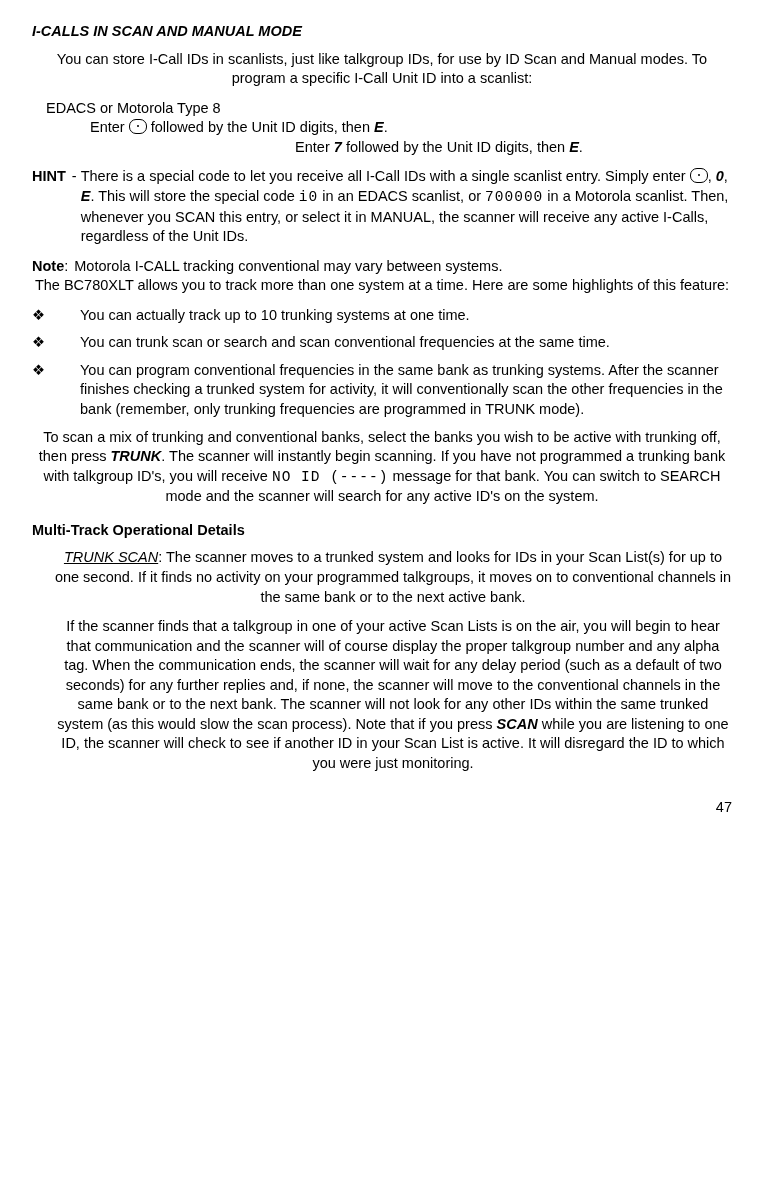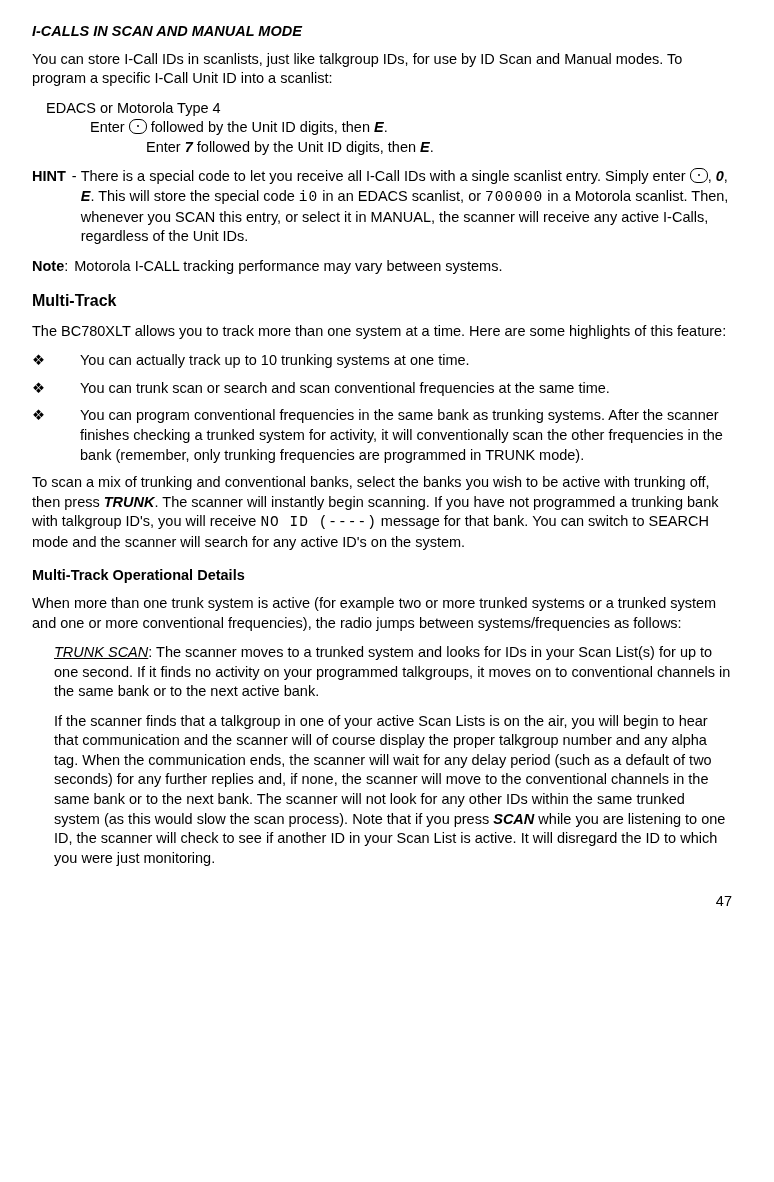--- a/index.html
+++ b/index.html
@@ -17,24 +17,24 @@
     padding: 22px 32px 18px 32px;
     box-sizing: border-box;
     position: relative;
     border-radius: 12px;
   }
   .italic-bold-hdr {
     font-style: italic;
     font-weight: bold;
     margin: 0 0 8px 0;
   }
-  p { margin: 0 0 10px 0; }
+  p { margin: 0 0 10px 0; text-align: center; }
   .indent-block { margin: 4px 0 10px 14px; }
   .indent2 { margin-left: 44px; }
-  .indent2b { margin-left: 100px; }
+  .indent2b { margin-left: 100px; text-align: center; }
   .hint-wrap { display: flex; margin: 6px 0 10px 0; }
   .hint-label { font-weight: bold; white-space: nowrap; }
   .hint-dash { margin: 0 4px 0 2px; }
   .hint-body { flex: 1; }
   .note-wrap { display: flex; margin: 6px 0 0 0; }
   .note-body { flex: 1; margin-left: 6px; }
   .section-hdr {
     font-size: 16px;
     font-weight: bold;
     margin: 14px 0 10px 0;
@@ -79,21 +79,21 @@
 </head>
 <body>
 
 <div class="page">
 
   <div class="italic-bold-hdr">I-CALLS IN SCAN AND MANUAL MODE</div>
 
   <p>You can store I-Call IDs in scanlists, just like talkgroup IDs, for use by ID Scan and Manual modes. To program a specific I-Call Unit ID into a scanlist:</p>
 
   <div class="indent-block">
-    <div>EDACS or Motorola Type 4</div>
+    <div>EDACS or Motorola Type 8</div>
     <div class="indent2">
       <span>Enter </span><span class="key-dot"></span><span> followed by the Unit ID digits, then </span><span class="bi">E</span><span>.</span>
     </div>
     <div class="indent2b">
       <span>Enter </span><span class="bi">7</span><span> followed by the Unit ID digits, then </span><span class="bi">E</span><span>.</span>
     </div>
   </div>
 
   <div class="hint-wrap">
     <div>
@@ -101,24 +101,23 @@
     </div>
     <div class="hint-body">
       <span>There is a special code to let you receive all I-Call IDs with a single scanlist entry. Simply enter </span><span class="key-dot"></span><span>, </span><span class="bi">0</span><span>, </span><span class="bi">E</span><span>. This will store the special code </span><span class="tt">i0</span><span> in an EDACS scanlist, or </span><span class="tt">700000</span><span> in a Motorola scanlist. Then, whenever you SCAN this entry, or select it in MANUAL, the scanner will receive any active I-Calls, regardless of the Unit IDs.</span>
     </div>
   </div>
 
   <div class="note-wrap">
     <div>
       <span class="b">Note</span><span>:</span>
     </div>
-    <div class="note-body">Motorola I-CALL tracking performance may vary between systems.</div>
+    <div class="note-body">Motorola I-CALL tracking conventional may vary between systems.</div>
   </div>
 
-  <div class="section-hdr">Multi-Track</div>
 
   <p>The BC780XLT allows you to track more than one system at a time. Here are some highlights of this feature:</p>
 
   <div class="bullet-row">
     <div class="bullet-sym">❖</div>
     <div class="bullet-txt">You can actually track up to 10 trunking systems at one time.</div>
   </div>
   <div class="bullet-row">
     <div class="bullet-sym">❖</div>
     <div class="bullet-txt">You can trunk scan or search and scan conventional frequencies at the same time.</div>
@@ -127,21 +126,20 @@
     <div class="bullet-sym">❖</div>
     <div class="bullet-txt">You can program conventional frequencies in the same bank as trunking systems. After the scanner finishes checking a trunked system for activity, it will conventionally scan the other frequencies in the bank (remember, only trunking frequencies are programmed in TRUNK mode).</div>
   </div>
 
   <p>
     <span>To scan a mix of trunking and conventional banks, select the banks you wish to be active with trunking off, then press </span><span class="bi">TRUNK</span><span>. The scanner will instantly begin scanning. If you have not programmed a trunking bank with talkgroup ID's, you will receive </span><span class="tt">NO ID (----)</span><span> message for that bank. You can switch to SEARCH mode and the scanner will search for any active ID's on the system.</span>
   </p>
 
   <div class="sub-hdr">Multi-Track Operational Details</div>
 
-  <p>When more than one trunk system is active (for example two or more trunked systems or a trunked system and one or more conventional frequencies), the radio jumps between systems/frequencies as follows:</p>
 
   <p class="inner-para">
     <span class="i">TRUNK SCAN</span><span>: The scanner moves to a trunked system and looks for IDs in your Scan List(s) for up to one second. If it finds no activity on your programmed talkgroups, it moves on to conventional channels in the same bank or to the next active bank.</span>
   </p>
 
   <p class="inner-para2">
     <span>If the scanner finds that a talkgroup in one of your active Scan Lists is on the air, you will begin to hear that communication and the scanner will of course display the proper talkgroup number and any alpha tag. When the communication ends, the scanner will wait for any delay period (such as a default of two seconds) for any further replies and, if none, the scanner will move to the conventional channels in the same bank or to the next bank. The scanner will not look for any other IDs within the same trunked system (as this would slow the scan process). Note that if you press </span><span class="bi">SCAN</span><span> while you are listening to one ID, the scanner will check to see if another ID in your Scan List is active. It will disregard the ID to which you were just monitoring.</span>
   </p>
 
   <div class="pagenum">47</div>

